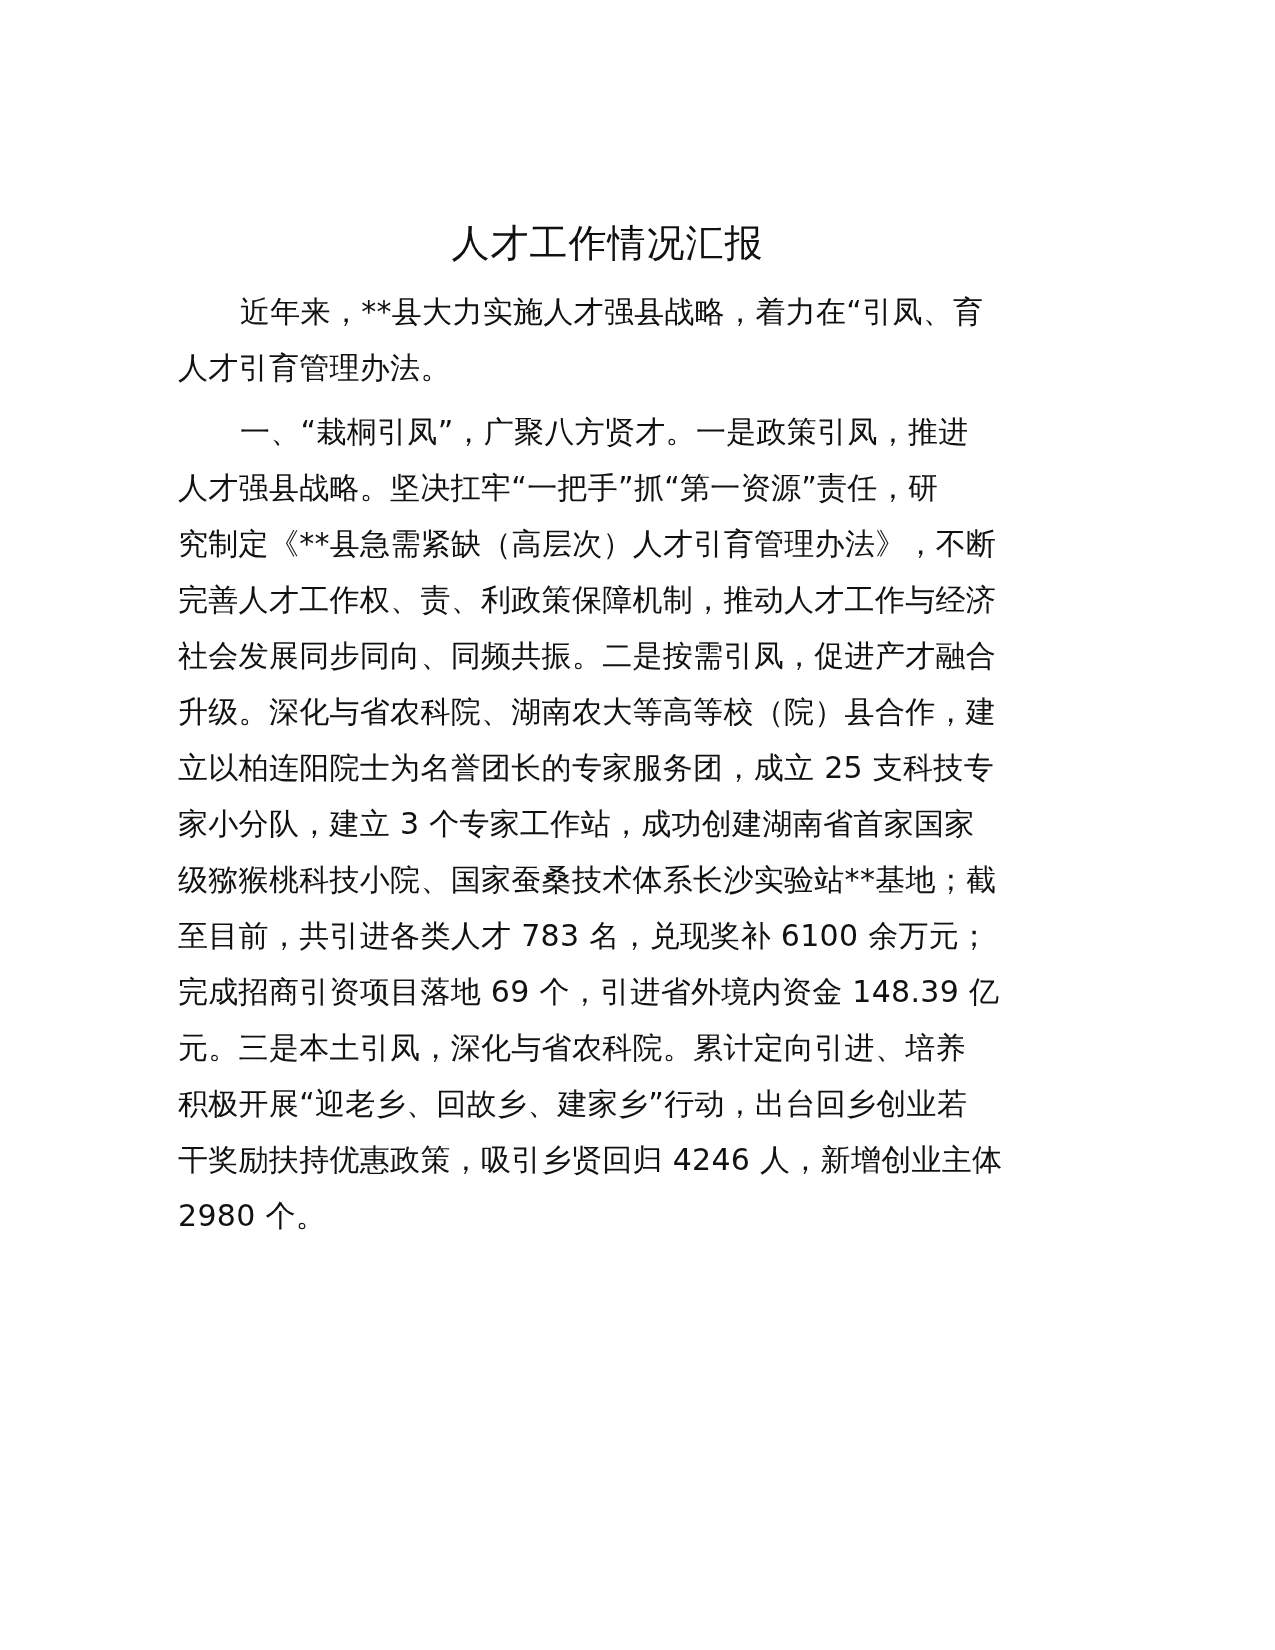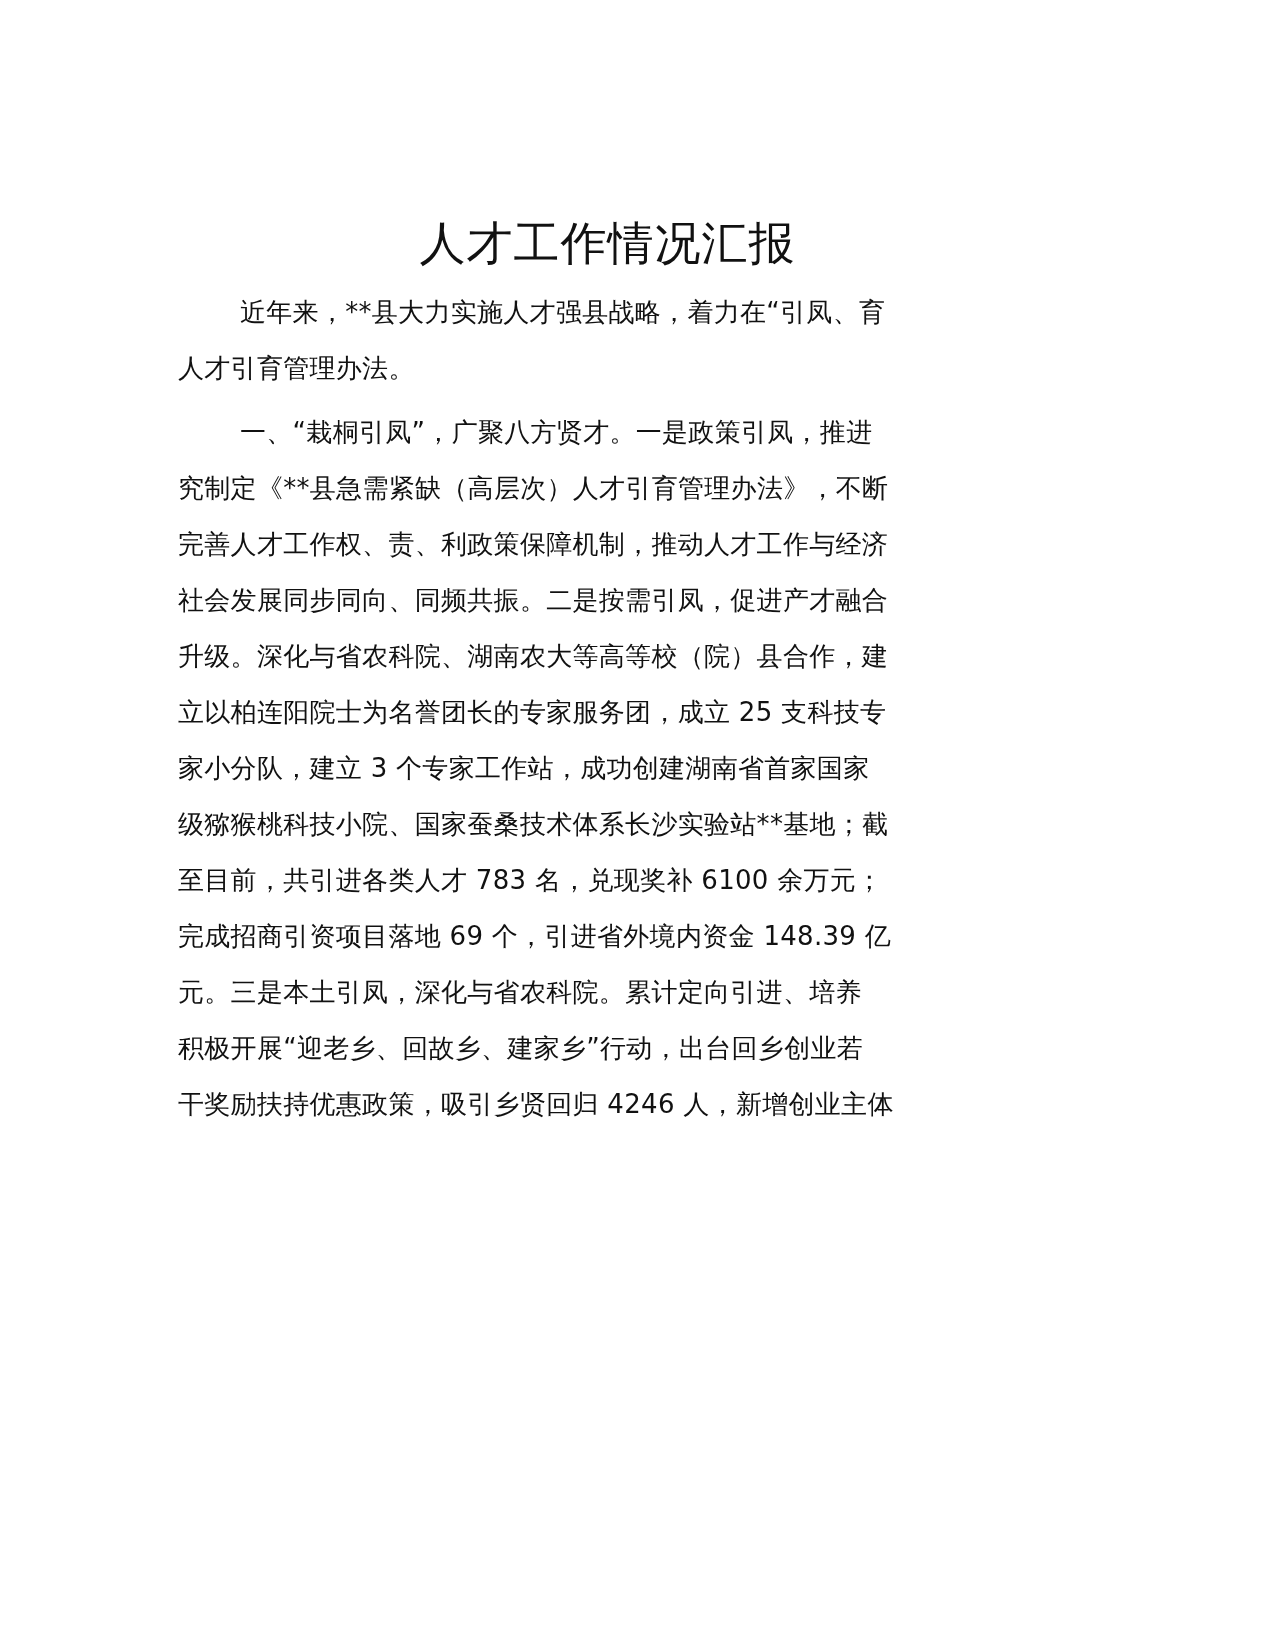--- a/index.html
+++ b/index.html
@@ -22,37 +22,37 @@
       width: 1275px;
       height: 1650px;
       background: #ffffff;
     }
     .title {
       position: absolute;
       left: 0;
       top: 215px;
       width: 1215px;
       text-align: center;
-      font-size: 46px;
+      font-size: 38px;
       line-height: 56px;
       letter-spacing: 1px;
       margin: 0;
       font-weight: normal;
     }
     .body-text {
       position: absolute;
       left: 178px;
       top: 284px;
       width: 900px;
     }
     .para {
       margin: 0 0 0 0;
     }
     .line {
-      font-size: 26px;
+      font-size: 30px;
       height: 56px;
       line-height: 56px;
       white-space: nowrap;
       letter-spacing: 0.3px;
     }
     .line.indent {
       padding-left: 62px;
     }
     .para-gap {
       height: 8px;
@@ -65,27 +65,29 @@
   <h1 class="title">人才工作情况汇报</h1>
 
   <div class="body-text">
     <div class="para">
       <div class="line indent">近年来，**县大力实施人才强县战略，着力在“引凤、育</div>
       <div class="line">人才引育管理办法。</div>
     </div>
     <div class="para-gap"></div>
     <div class="para">
       <div class="line indent">一、“栽桐引凤”，广聚八方贤才。一是政策引凤，推进</div>
+      <div class="line">人才强县战略。坚决扛牢“一把手”抓“第一资源”责任，研</div>
       <div class="line">究制定《**县急需紧缺（高层次）人才引育管理办法》，不断</div>
       <div class="line">完善人才工作权、责、利政策保障机制，推动人才工作与经济</div>
       <div class="line">社会发展同步同向、同频共振。二是按需引凤，促进产才融合</div>
       <div class="line">升级。深化与省农科院、湖南农大等高等校（院）县合作，建</div>
       <div class="line">立以柏连阳院士为名誉团长的专家服务团，成立 25 支科技专</div>
       <div class="line">家小分队，建立 3 个专家工作站，成功创建湖南省首家国家</div>
       <div class="line">级猕猴桃科技小院、国家蚕桑技术体系长沙实验站**基地；截</div>
       <div class="line">至目前，共引进各类人才 783 名，兑现奖补 6100 余万元；</div>
       <div class="line">完成招商引资项目落地 69 个，引进省外境内资金 148.39 亿</div>
       <div class="line">元。三是本土引凤，深化与省农科院。累计定向引进、培养</div>
       <div class="line">积极开展“迎老乡、回故乡、建家乡”行动，出台回乡创业若</div>
       <div class="line">干奖励扶持优惠政策，吸引乡贤回归 4246 人，新增创业主体</div>
+      <div class="line">2980 个。</div>
     </div>
   </div>
 </div>
 
 </body></html>

